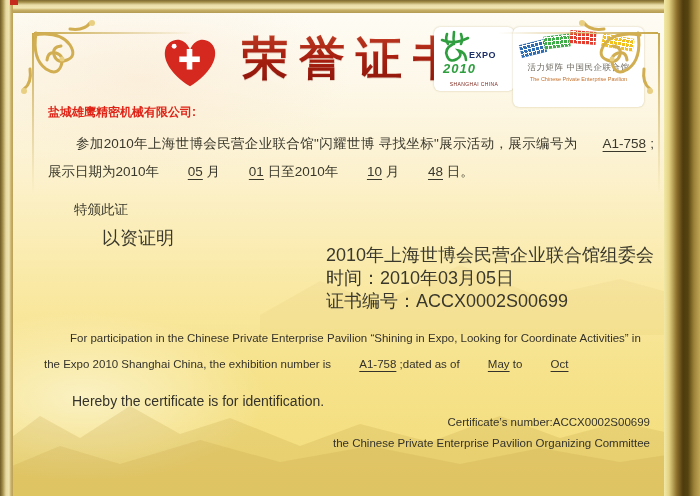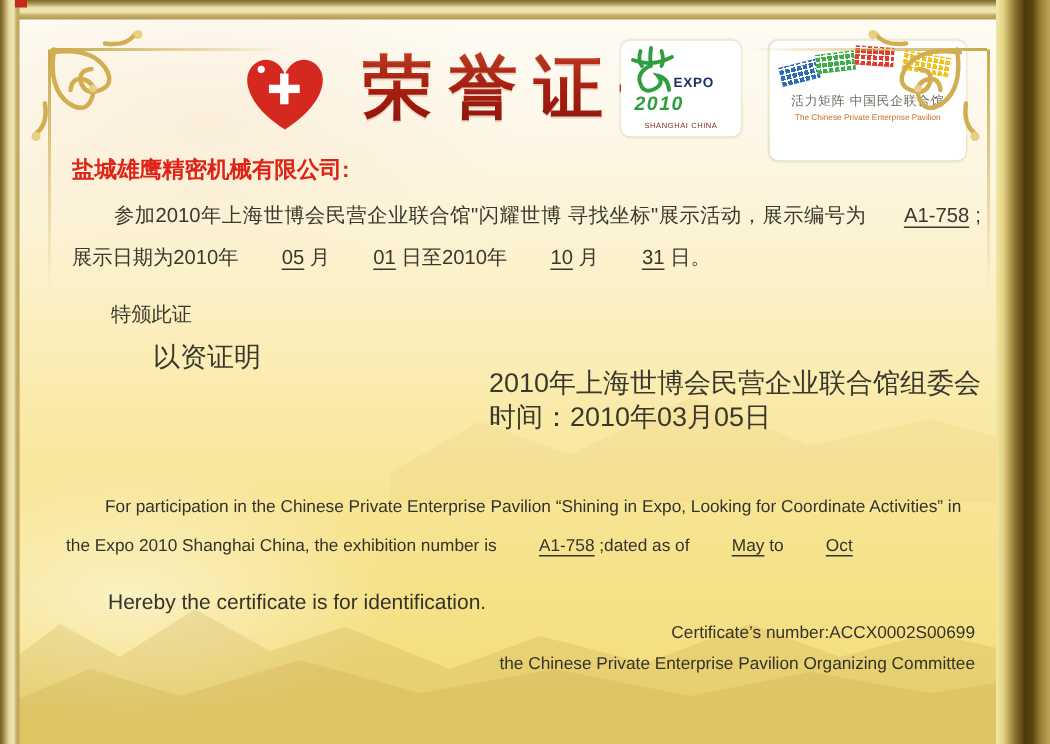--- a/index.html
+++ b/index.html
@@ -28,37 +28,37 @@
   .red-artifact{position:absolute;left:10px;top:0;width:8px;height:5px;background:#c42a1e;z-index:8;}
   
   .mountains{position:absolute;left:0;bottom:0;width:700px;height:120px;z-index:1;}
   .mid-ridge{position:absolute;left:260px;top:235px;width:440px;height:100px;z-index:1;opacity:.5;}
   
   .heart{position:absolute;left:162px;top:36px;z-index:4;}
   .title{position:absolute;left:242px;top:28px;z-index:4;font-size:46px;font-weight:900;letter-spacing:11px;
     background:linear-gradient(180deg,#cb4a2e 0%,#b02313 45%,#8c150a 100%);
     -webkit-background-clip:text;background-clip:text;color:transparent;text-shadow:0 1px 0 rgba(120,20,10,0.15);}
   .logo-card{position:absolute;background:#fff;border-radius:6px;z-index:4;box-shadow:0 0 2px rgba(150,130,60,.45);}
-  .expo-card{left:414px;top:27px;width:80px;height:64px;}
+  .expo-card{left:434px;top:27px;width:80px;height:64px;}
   .expo-figure{position:absolute;left:5px;top:3px;}
   .expo-word{position:absolute;left:35px;top:23px;font-size:9px;font-weight:bold;color:#1c2f68;letter-spacing:.5px;}
   .expo-year{position:absolute;left:9px;top:34px;font-size:13px;font-weight:bold;font-style:italic;color:#2f9e3f;letter-spacing:1px;}
   .expo-sub{position:absolute;left:0;right:0;bottom:4px;text-align:center;font-size:5px;color:#7a1f14;letter-spacing:.4px;}
   .pav-card{left:513px;top:27px;width:131px;height:80px;}
   .block{position:absolute;background-color:#2e6db4;
     background-image:repeating-linear-gradient(90deg,transparent 0 3px,#fff 3px 4px),repeating-linear-gradient(0deg,transparent 0 3px,#fff 3px 4px);}
   .b-blue{left:7px;top:15px;width:26px;height:13px;transform:rotate(-14deg);background-color:#2e6db4;}
   .b-green{left:31px;top:8px;width:26px;height:13px;transform:rotate(-7deg);background-color:#3fae49;}
   .b-red{left:57px;top:4px;width:26px;height:13px;transform:rotate(4deg);background-color:#e23c2e;}
   .b-yellow{left:89px;top:9px;width:32px;height:13px;transform:rotate(10deg);background-color:#f2c11d;}
   .pav-cn{position:absolute;left:0;right:0;top:35px;text-align:center;font-size:8.5px;color:#6e6a60;letter-spacing:.5px;}
   .pav-en{position:absolute;left:0;right:0;top:49px;text-align:center;font-size:5.5px;color:#c4702a;}
   
   .txt{position:absolute;z-index:3;color:#3a382c;}
-  .recipient{left:48px;top:104px;font-size:15px;font-weight:bold;color:#df2317;}
+  .recipient{left:48px;top:104px;font-size:12px;font-weight:bold;color:#df2317;}
   .cn-para{left:48px;right:46px;top:130px;font-size:13.5px;line-height:28px;text-indent:28px;text-align:justify;}
   .grant1{left:74px;top:201px;font-size:13.5px;}
   .grant2{left:102px;top:226px;font-size:18px;}
   .issuer{right:46px;top:244px;font-size:18px;line-height:23px;}
   .en-para{left:44px;right:42px;top:325px;font-size:11.5px;line-height:26px;text-indent:26px;color:#34322a;}
   .hereby{left:72px;top:393px;font-size:14px;color:#34322a;}
   .en-issuer{right:50px;top:412px;font-size:11.5px;line-height:21px;text-align:right;color:#34322a;}
   .u{text-decoration:underline;text-underline-offset:3px;padding-left:25px;}
 </style>
 </head>
@@ -138,28 +138,29 @@
     <div class="block b-blue"></div>
     <div class="block b-green"></div>
     <div class="block b-red"></div>
     <div class="block b-yellow"></div>
     <div class="pav-cn">活力矩阵 中国民企联合馆</div>
     <div class="pav-en">The Chinese Private Enterprise Pavilion</div>
   </div>
 
   <div class="txt recipient">盐城雄鹰精密机械有限公司:</div>
 
-  <div class="txt cn-para"><span>参加2010年上海世博会民营企业联合馆"闪耀世博 寻找坐标"展示活动，展示编号为</span><span class="u">A1-758</span><span> ;展示日期为2010年 </span><span class="u">05</span><span> 月 </span><span class="u">01</span><span> 日至2010年 </span><span class="u">10</span><span> 月 </span><span class="u">31</span><span> 日。</span></div>
+  <div class="txt cn-para"><span>参加2010年上海世博会民营企业联合馆"闪耀世博 寻找坐标"展示活动，展示编号为</span><span class="u">A1-758</span><span> ;展示日期为2010年 </span><span class="u">05</span><span> 月 </span><span class="u">01</span><span> 日至2010年 </span><span class="u">10</span><span> 月 </span><span class="u">48</span><span> 日。</span></div>
 
   <div class="txt grant1">特颁此证</div>
   <div class="txt grant2">以资证明</div>
 
   <div class="txt issuer">
     <div>2010年上海世博会民营企业联合馆组委会</div>
     <div>时间：2010年03月05日</div>
+    <div>证书编号：ACCX0002S00699</div>
   </div>
 
   <div class="txt en-para"><span>For participation in the Chinese Private Enterprise Pavilion “Shining in Expo, Looking for Coordinate Activities” in the Expo 2010 Shanghai China, the exhibition number is </span><span class="u">A1-758</span><span> ;dated as of </span><span class="u">May</span><span> to </span><span class="u">Oct</span></div>
 
   <div class="txt hereby">Hereby the certificate is for identification.</div>
 
   <div class="txt en-issuer">
     <div>Certificate’s number:ACCX0002S00699</div>
     <div>the Chinese Private Enterprise Pavilion Organizing Committee</div>
   </div>

